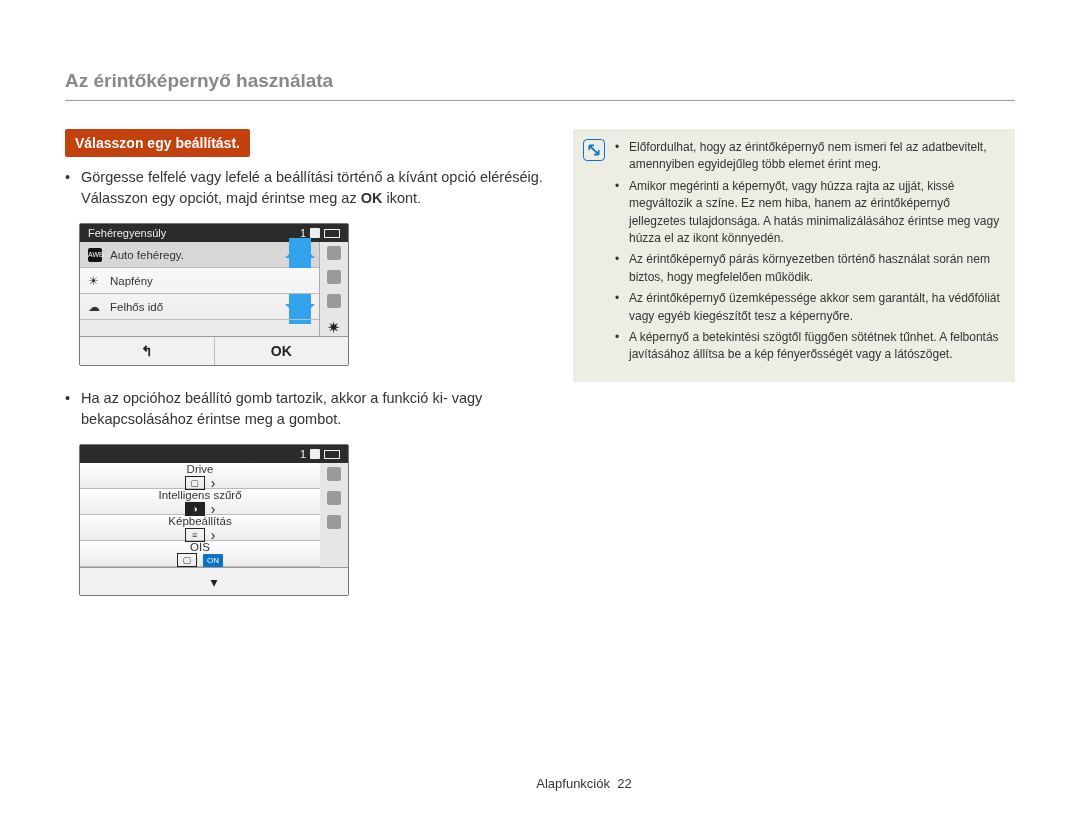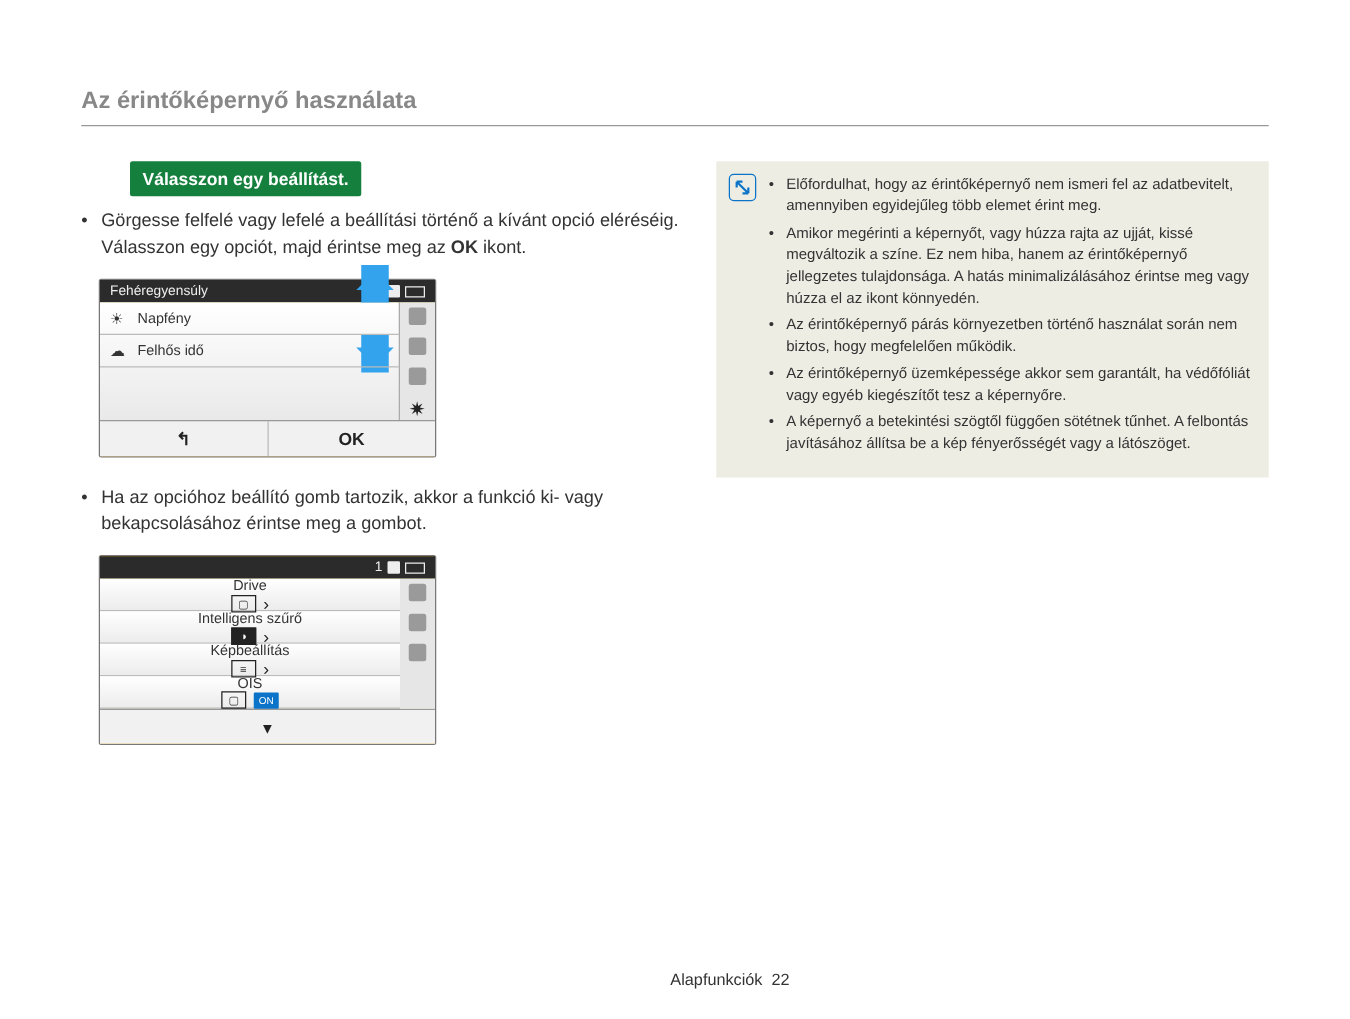--- a/index.html
+++ b/index.html
@@ -18,46 +18,45 @@
     border-bottom: 1px solid #999;
     padding-bottom: 8px;
     margin-bottom: 28px;
     font-weight: bold;
   }
   .cols { display: flex; gap: 28px; }
   .col-left { width: 480px; flex: none; }
   .col-right { flex: 1; }
 
   .subheader {
-    background: #15803d;
+    background: #c2410c;
     color: #fff;
     font-weight: bold;
     font-size: 14px;
     padding: 6px 10px;
     border-radius: 2px;
     margin-bottom: 10px;
     display: inline-block;
     width: auto;
-    margin-left: 39px;
   }
   .bullet-row {
     display: flex;
     font-size: 14.5px;
     line-height: 1.45;
     margin-bottom: 14px;
     color: #333;
   }
   .bullet-row .dot { width: 16px; flex: none; }
   .bullet-row .txt { flex: 1; }
 
   
   .shot {
     width: 270px;
     border: 1px solid #777;
-    background: #eab308;
+    background: #737373;
     border-radius: 2px;
     margin-left: 14px;
     margin-bottom: 22px;
   }
   .shot-header {
     background: #2b2b2b;
     color: #eee;
     font-size: 11px;
     display: flex;
     align-items: center;
@@ -199,20 +198,24 @@
       <div class="shot-header">
         <span>Fehéregyensúly</span>
         <span style="display:flex;align-items:center;gap:4px;">
           <span>1</span>
           <span style="width:10px;height:10px;background:#eee;display:inline-block;border-radius:1px;"></span>
           <span style="width:16px;height:9px;border:1px solid #eee;display:inline-block;"></span>
         </span>
       </div>
       <div class="shot-body">
         <div class="shot-list" style="position:relative;">
+          <div class="row sel">
+            <span class="mini-ic ic-awb">AWB</span>
+            <span>Auto fehéregy.</span>
+          </div>
           <div class="row" style="position:relative;">
             <span class="mini-ic ic-sun"></span>
             <span>Napfény</span>
             <div class="scroll-arrows">
               <div class="arrow up"></div>
               <div class="arrow down"></div>
             </div>
           </div>
           <div class="row">
             <span class="mini-ic ic-cloud"></span>

